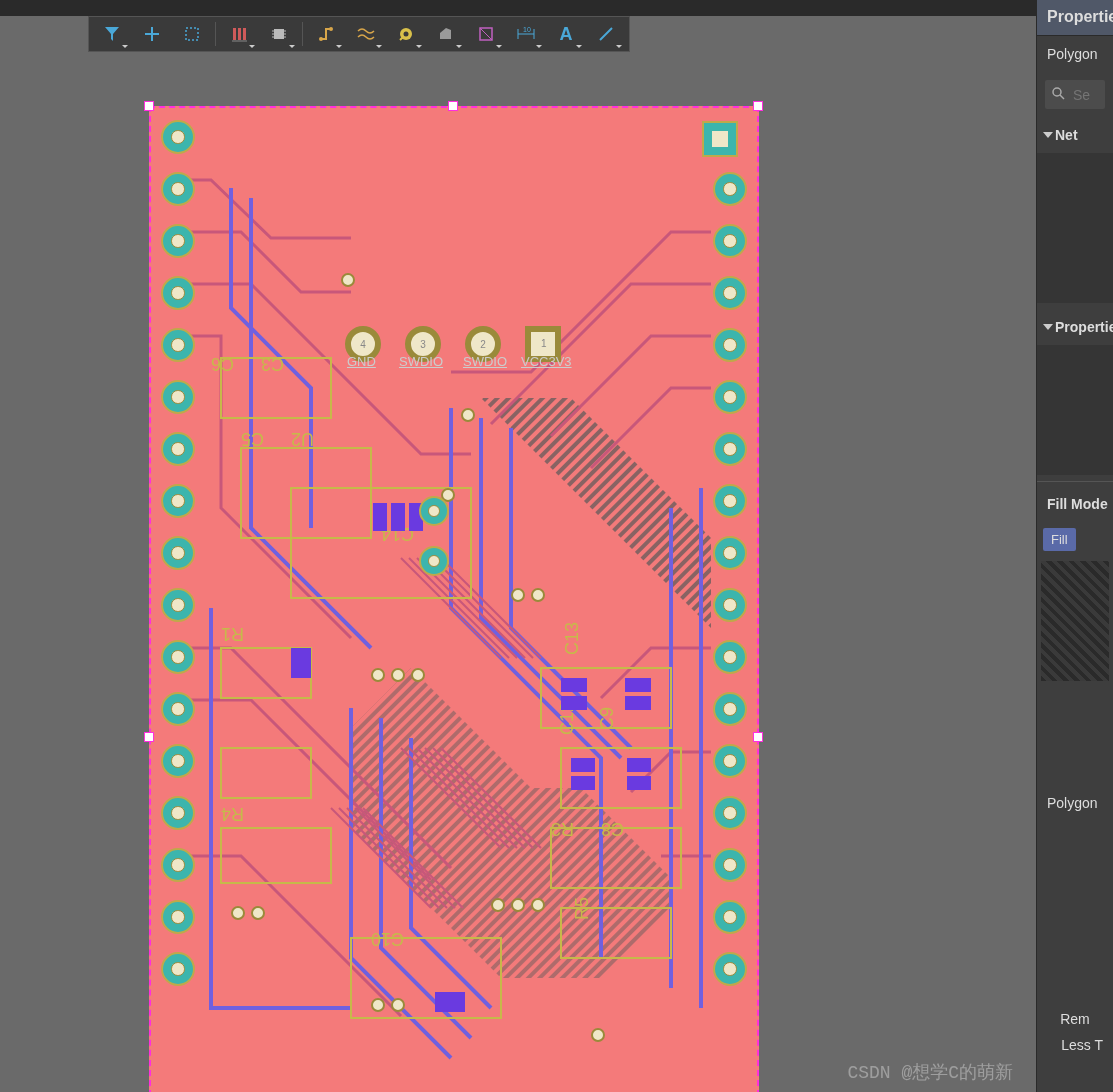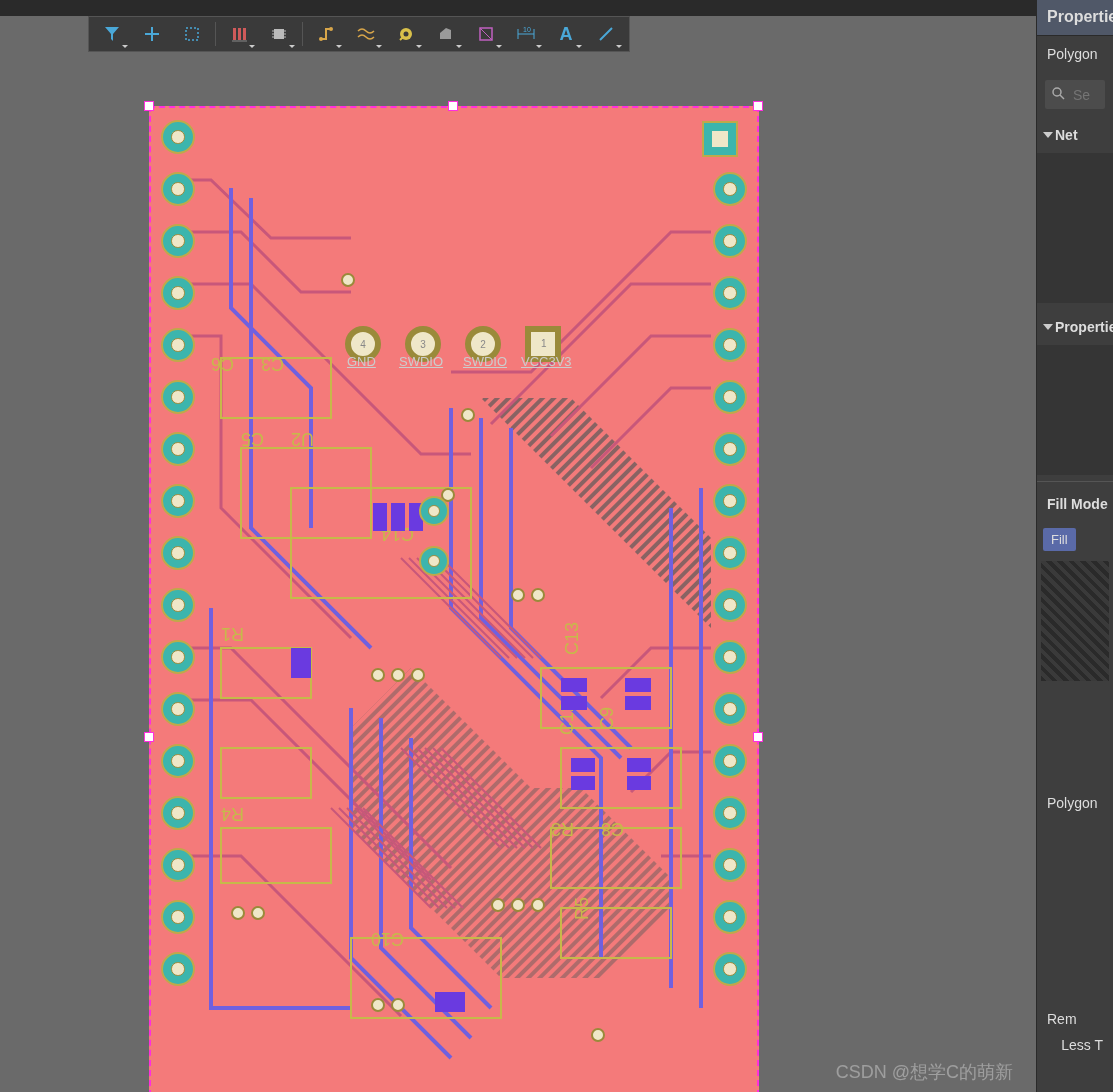--- a/index.html
+++ b/index.html
@@ -93,21 +93,21 @@
     .prop-row{padding:10px;white-space:nowrap;overflow:hidden;}
     .search-row{display:flex;align-items:center;gap:8px;background:#4c4c4c;margin:8px;padding:6px;border-radius:2px;}
     .search-row input{background:transparent;border:none;color:#ccc;font-size:14px;width:40px;outline:none;}
     .section-hdr{padding:10px 8px;font-weight:bold;white-space:nowrap;overflow:hidden;display:flex;align-items:center;gap:4px;}
     .tri{width:0;height:0;border-top:5px solid transparent;border-bottom:5px solid transparent;border-left:6px solid #ccc;transform:rotate(90deg);}
     .section-body{height:150px;background:#353535;margin:0 0 6px 0;}
     .divider{height:1px;background:#555;margin:4px 0;}
     .badge{display:inline-block;background:#5a6aa8;padding:4px 8px;border-radius:2px;margin:6px;font-size:13px;}
     .hatch-box{height:120px;margin:4px;background:repeating-linear-gradient(45deg,#2a2a2a 0,#2a2a2a 4px,#3a3a3a 4px,#3a3a3a 8px);}
 
-    .watermark{position:absolute;bottom:8px;right:100px;font-size:18px;color:rgba(255,255,255,0.35);font-family:Liberation Sans, sans-serif;}
+    .watermark{position:absolute;bottom:8px;right:100px;font-size:18px;color:rgba(255,255,255,0.35);font-family:Liberation Mono, monospace;}
   </style>
 </head>
 <body>
 
 <div class="top-toolbar-strip"></div>
 
 <div class="toolbar">
   <button class="tool-btn">
       <span class="tool-icon">
         <svg width="18" height="18">
@@ -505,17 +505,17 @@
       <span>Properties</span>
     </div>
   <div class="section-body" style="height:130px;"></div>
   <div class="divider"></div>
   <div class="prop-row" style="font-weight:bold;">Fill Mode</div>
   <span class="badge">Fill</span>
   <div class="hatch-box"></div>
   <div style="height:100px;"></div>
   <div class="prop-row">Polygon</div>
   <div style="height:180px;"></div>
-  <div class="prop-row" style="text-align:left;">Rem</div>
+  <div class="prop-row" style="text-align:center;">Rem</div>
   <div class="prop-row" style="text-align:right;padding-top:0;">Less T</div>
 </div>
 
 <div class="watermark">CSDN @想学C的萌新</div>
 
 </body></html>

